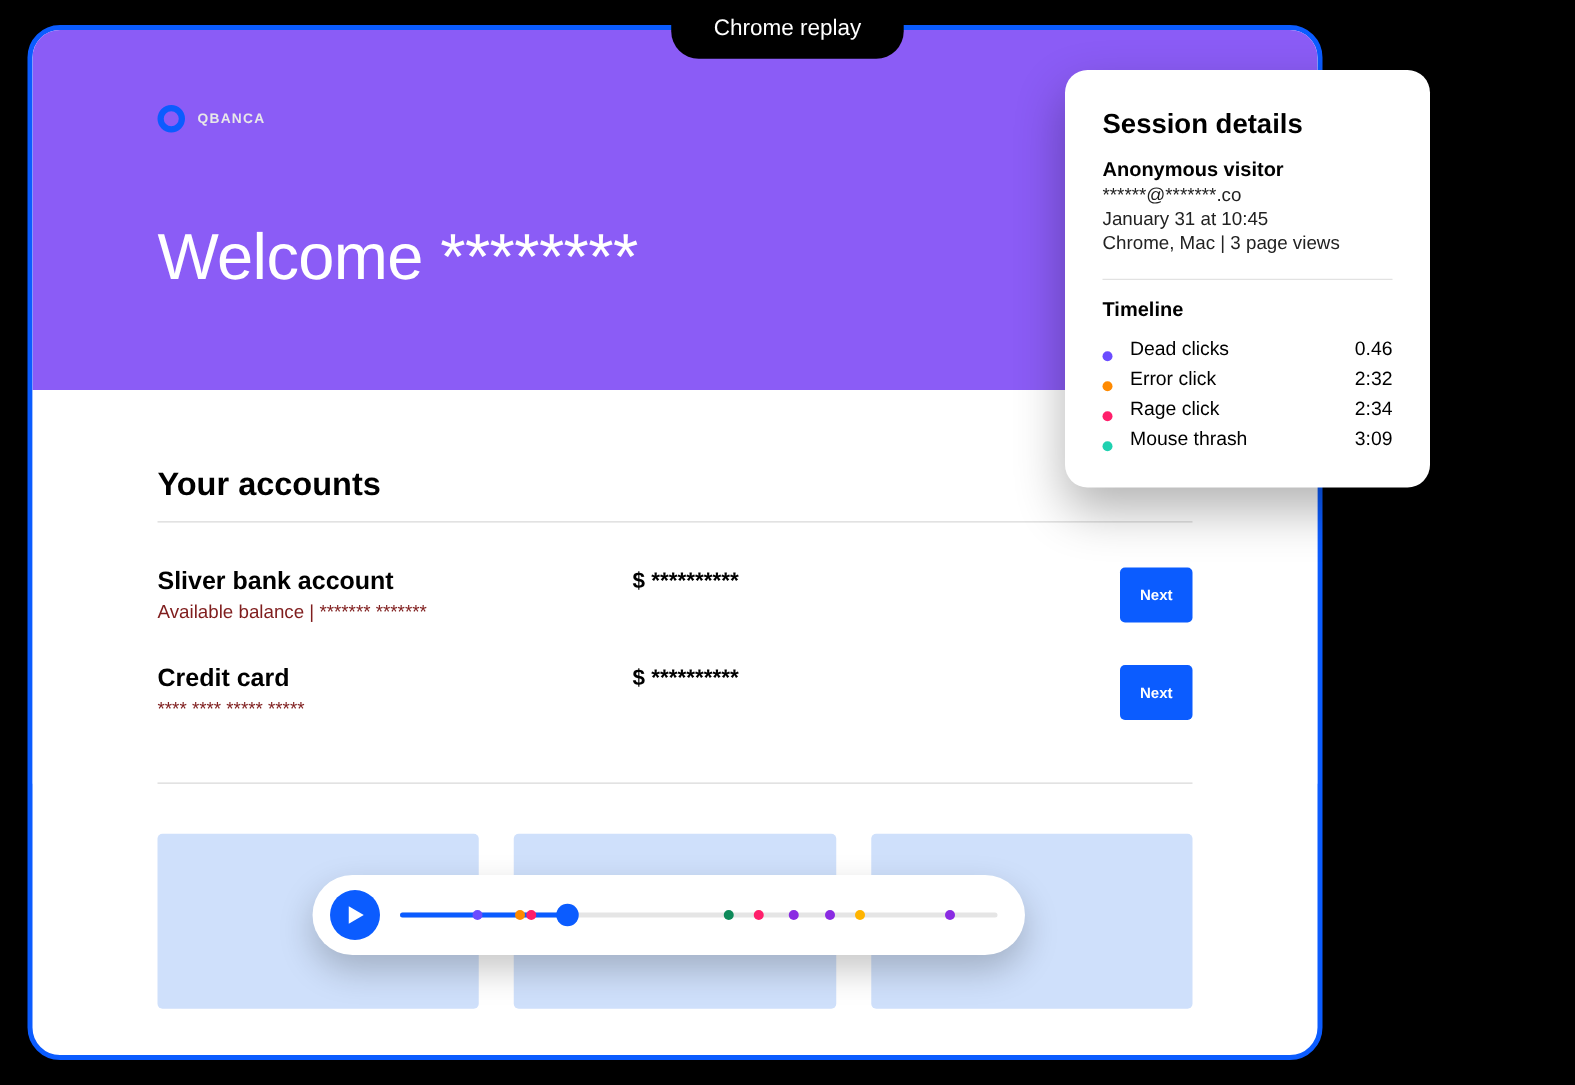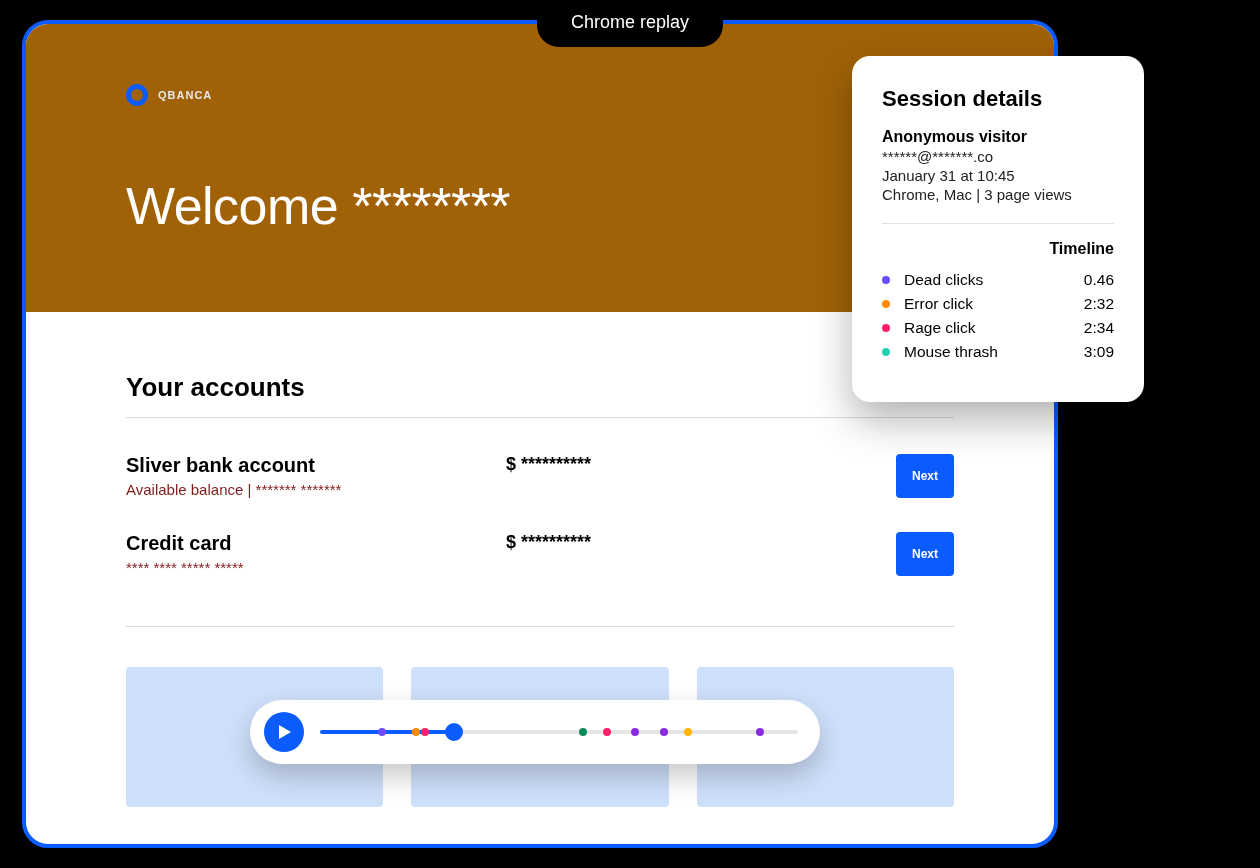--- a/index.html
+++ b/index.html
@@ -35,21 +35,21 @@
     width: 1036px;
     height: 828px;
     border: 4px solid #0b5cff;
     border-radius: 26px;
     background: #fff;
     overflow: hidden;
   }
 
   
   .hero {
-    background: #a16207;
+    background: #8b5cf6;
     color: #fff;
     padding: 60px 100px 48px 100px;
     height: 288px;
   }
   .logo-row {
     display: flex;
     align-items: center;
     gap: 10px;
     margin-bottom: 70px;
   }
@@ -188,40 +188,40 @@
 
   
   .details {
     position: absolute;
     top: 56px;
     left: 852px;
     width: 292px;
     background: #fff;
     border-radius: 18px;
     box-shadow: 0 18px 40px rgba(0,0,0,0.30);
-    padding: 30px 30px 38px 30px;
+    padding: 30px 30px 26px 30px;
     z-index: 70;
     color: #000;
   }
   .details h2 {
     font-size: 22px;
     font-weight: 700;
     margin-bottom: 16px;
   }
   .details .visitor-name { font-weight: 700; font-size: 16px; }
   .details .meta-line { font-size: 15px; color: #222; margin-top: 2px; }
   .details hr {
     border: none;
     border-top: 1px solid #e2e2e2;
     margin: 20px 0 16px 0;
   }
-  .tl-title { font-weight: 700; font-size: 16px; margin-bottom: 10px; text-align: right; }
+  .tl-title { font-weight: 700; font-size: 16px; margin-bottom: 10px; }
   .tl-row {
     display: flex;
-    align-items: center;
+    align-items: flex-end;
     font-size: 15.5px;
     padding: 3px 0;
   }
   .tl-dot {
     width: 8px;
     height: 8px;
     border-radius: 50%;
     margin-right: 14px;
     flex-shrink: 0;
   }

